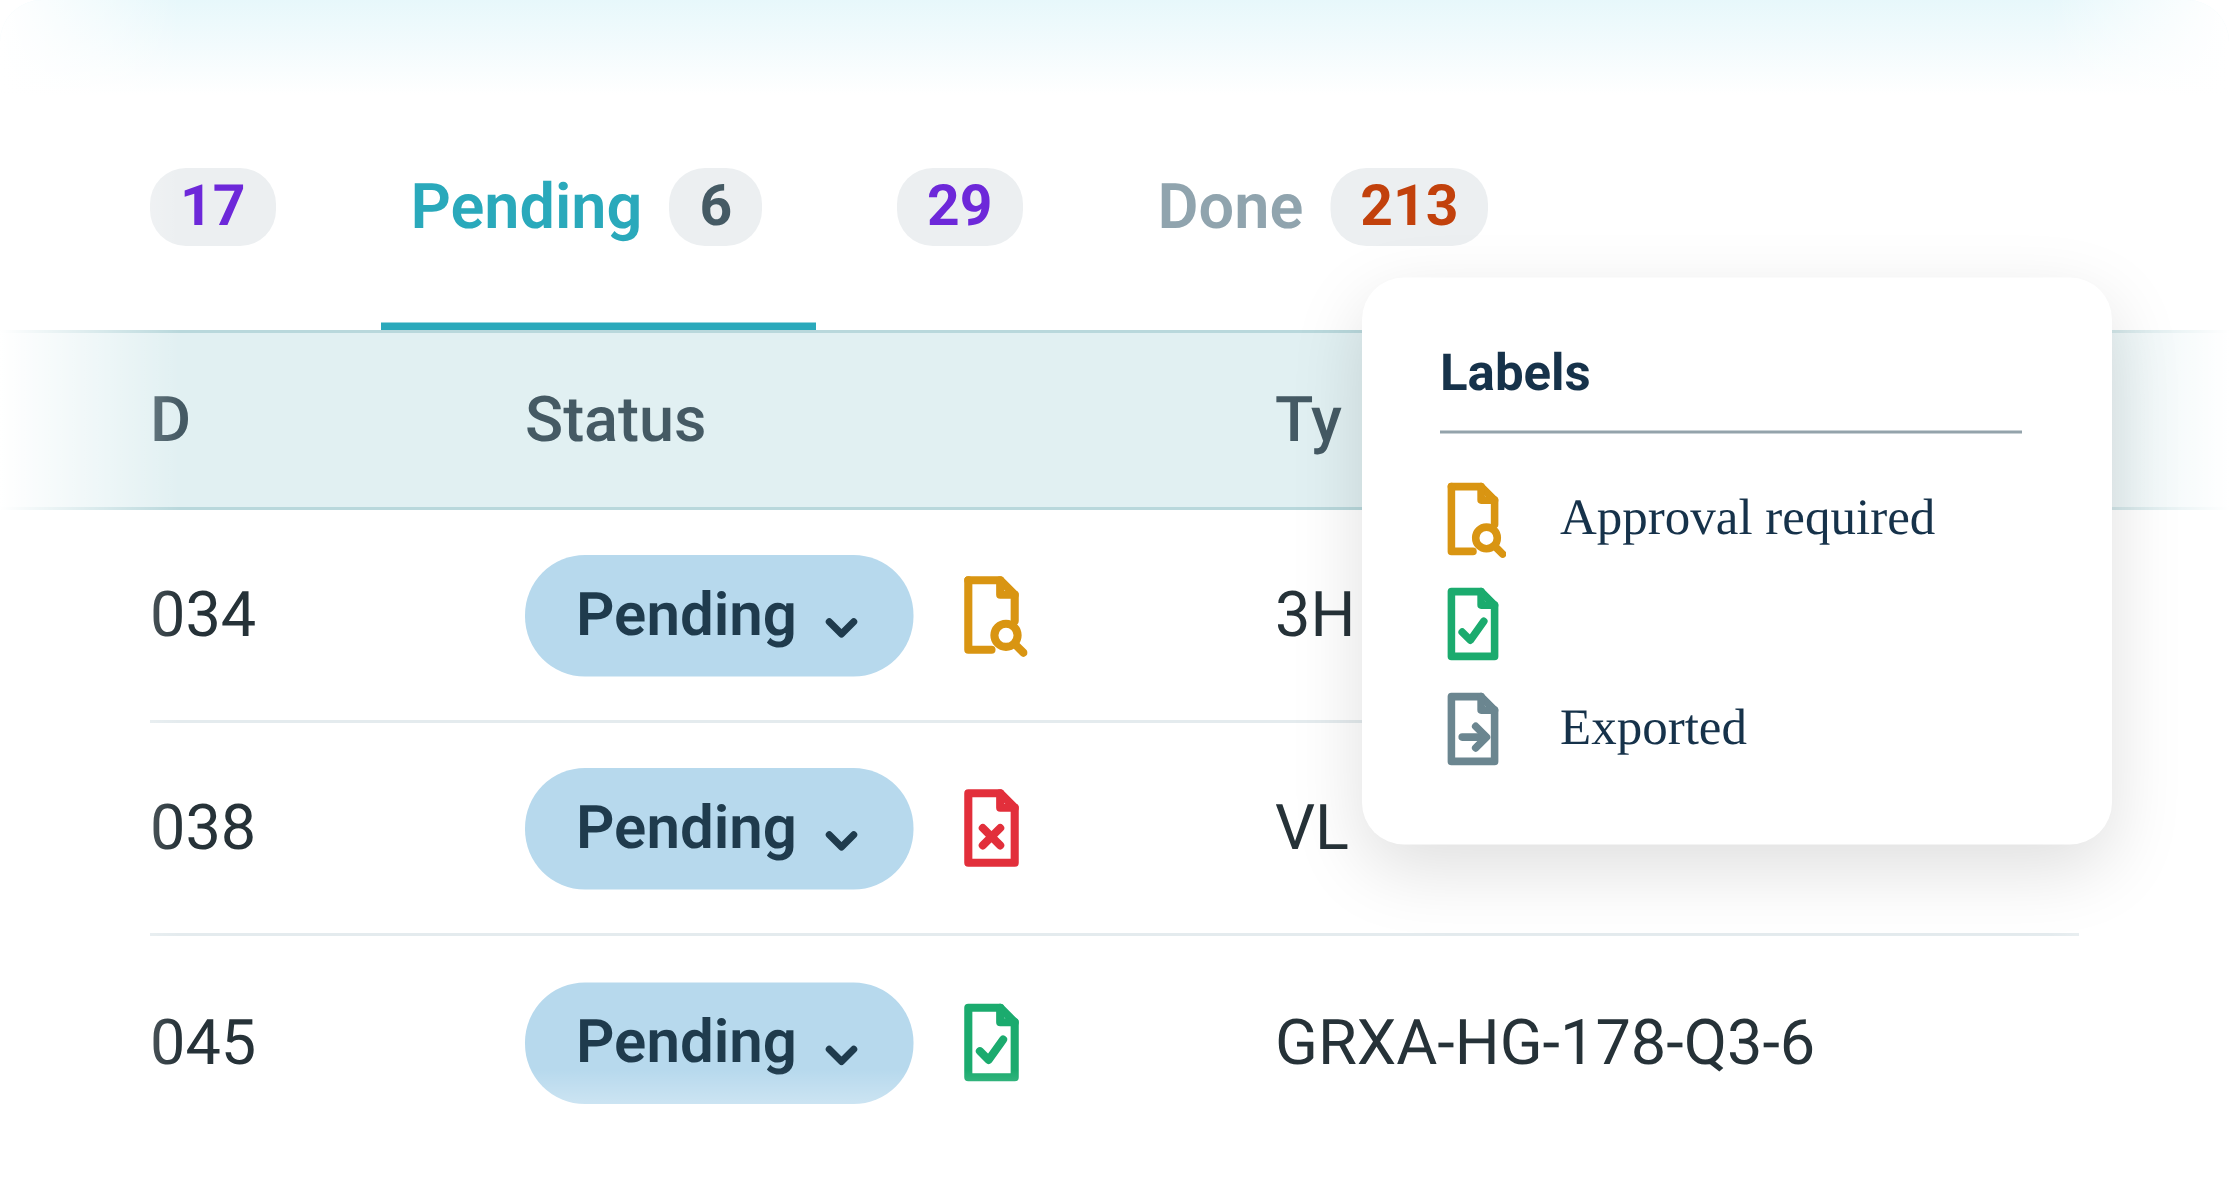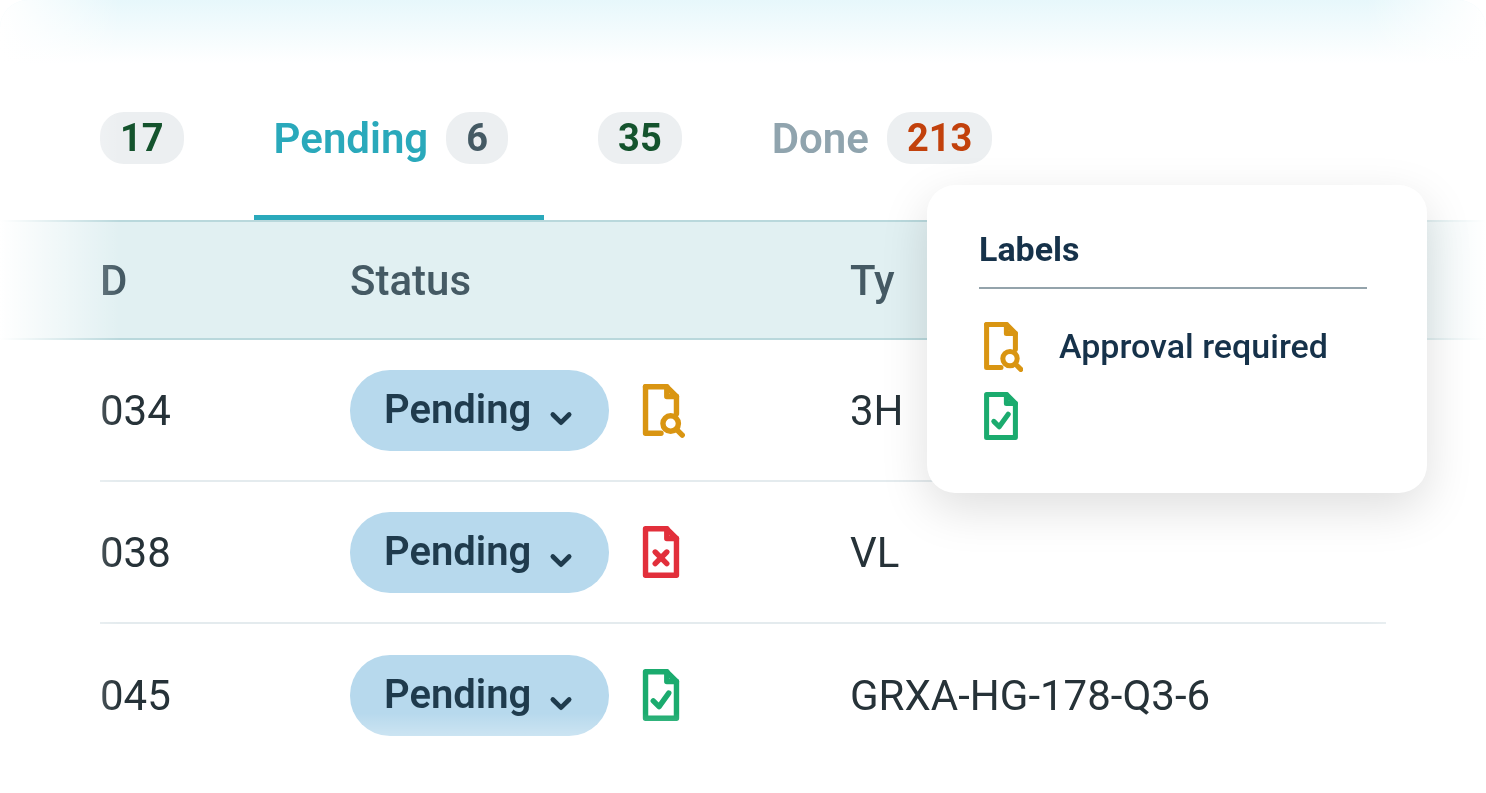--- a/index.html
+++ b/index.html
@@ -47,21 +47,21 @@
     }
     .tab.inactive {
       color: #90a4ae;
     }
     .tab-count {
       background: #eceff1;
       border-radius: 24px;
       padding: 4px 20px;
       font-size: 38px;
       font-weight: 700;
-      color: #14532d;
+      color: #6d28d9;
     }
     .tab.active .tab-count {
       color: #455a64;
     }
     .tab.inactive .tab-count {
       color: #c2410c;
     }
     .tab-underline {
       position: absolute;
       bottom: -56px;
@@ -145,40 +145,41 @@
       display: inline-block;
     }
     .cell-type {
       font-size: 42px;
       font-weight: 400;
       color: #263238;
     }
     .popover {
       position: absolute;
       top: 185px;
-      left: 927px;
+      left: 908px;
       width: 500px;
       background: #ffffff;
       border-radius: 28px;
       box-shadow: 0 16px 48px rgba(0,0,0,0.13);
       padding: 44px 60px 50px 52px;
       z-index: 100;
     }
     .popover-title {
       font-size: 34px;
       font-weight: 700;
       color: #16324a;
       padding-bottom: 18px;
       border-bottom: 2px solid #94a3ab;
     }
     .popover-items {
       margin-top: 30px;
       display: flex;
       flex-direction: column;
       gap: 16px;
+      font-family: Liberation Serif, serif;
     }
     .popover-item {
       display: flex;
       align-items: center;
       gap: 36px;
       cursor: pointer;
     }
     .popover-item-icon {
       width: 44px;
       height: 54px;
@@ -229,21 +230,21 @@
     <div class="tab-partial">
       <span class="tab-count">17</span>
     </div>
 
     <div class="tab active">
       <span>Pending</span>
       <span class="tab-count">6</span>
     </div>
 
     <div class="tab">
-      <span class="tab-count">35</span>
+      <span class="tab-count">29</span>
     </div>
 
     <div class="tab inactive">
       <span>Done</span>
       <span class="tab-count">213</span>
     </div>
 
     <div class="tab-underline"></div>
   </div>
 
@@ -349,20 +350,31 @@
         <span class="popover-item-icon">
           <svg viewBox="0 0 24 30" width="44" height="54" fill="none" stroke="#1bab6e" stroke-width="2.8" stroke-linecap="round" stroke-linejoin="round">
             <path d="M4 3h11l5 5v19H4z"></path>
             <path d="M15 3v5h5"></path>
             <polyline points="8 18 11 21 16 14"></polyline>
           </svg>
         </span>
       </div>
 
 
+      <div class="popover-item">
+        <span class="popover-item-icon">
+          <svg viewBox="0 0 24 30" width="44" height="54" fill="none" stroke="#6b8690" stroke-width="2.8" stroke-linecap="round" stroke-linejoin="round">
+            <path d="M4 3h11l5 5v19H4z"></path>
+            <path d="M15 3v5h5"></path>
+            <line x1="8" y1="18" x2="16" y2="18"></line>
+            <polyline points="13 14 17 18 13 22"></polyline>
+          </svg>
+        </span>
+        <span class="popover-item-label">Exported</span>
+      </div>
 
     </div>
   </div>
 
   <div class="fade-left"></div>
   <div class="fade-right"></div>
   <div class="fade-bottom"></div>
 
 </div>
 

